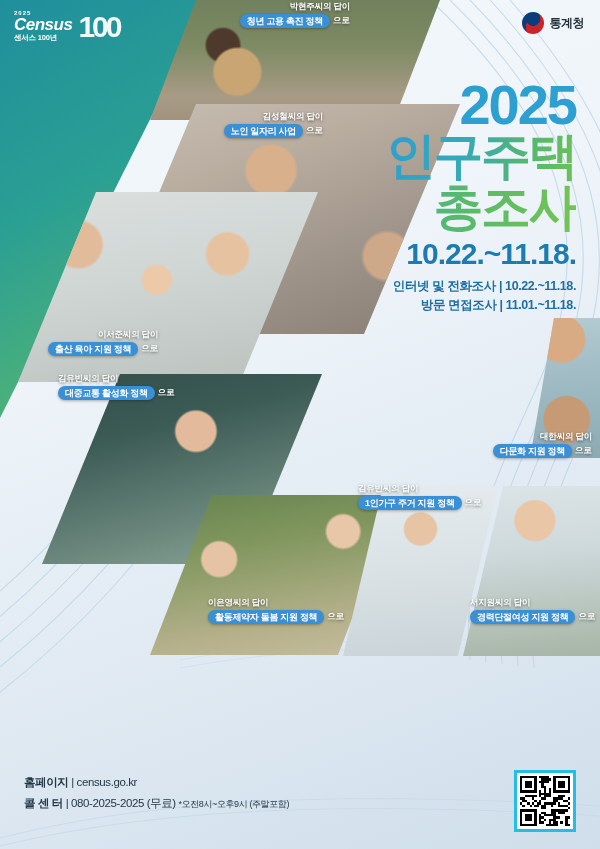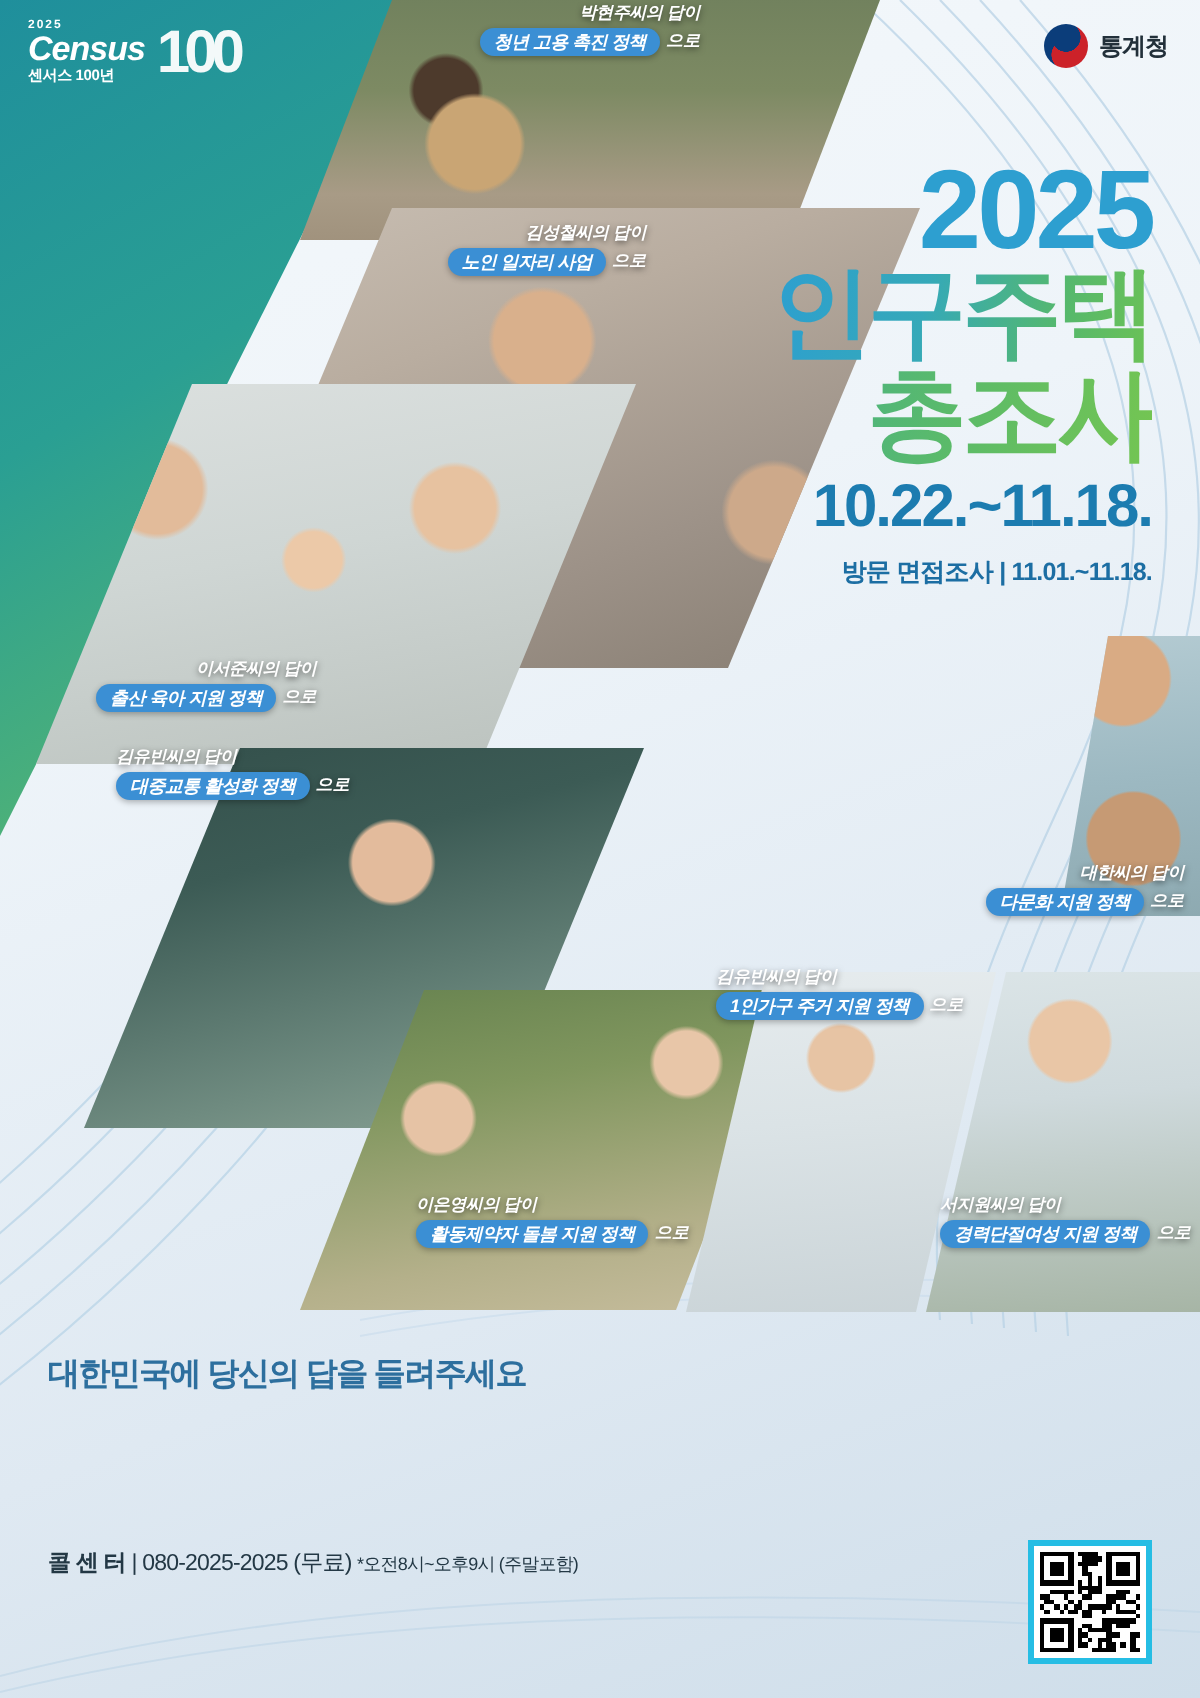--- a/index.html
+++ b/index.html
@@ -85,21 +85,21 @@
   
   .p8{left:530px;top:318px;width:70px;height:140px;
       clip-path:polygon(24px 0, 70px 0, 70px 140px, 0 140px);}
   .p8 .img{background:
       radial-gradient(circle at 46% 22%, #d9ab84 0 16%, transparent 17%),
       radial-gradient(circle at 52% 68%, #c69a74 0 18%, transparent 19%),
       linear-gradient(175deg,#b9cfd6 0%,#9db9c2 50%,#8aa6ad 100%);}
 
   
   .callout{position:absolute;text-align:right;line-height:1.15;
-           text-shadow:0 1px 3px rgba(0,0,0,.55);font-style:italic;}
+           text-shadow:0 1px 3px rgba(0,0,0,.55);}
   .callout .who{color:#fff;font-size:8.5px;font-weight:700;display:block;
                 margin-bottom:2px;letter-spacing:-.2px;}
   .callout .row{display:flex;align-items:center;justify-content:flex-end;gap:3px;}
   .callout .policy{
       display:inline-block;background:#3b8fd4;color:#fff;font-size:9px;font-weight:700;
       padding:2px 7px;border-radius:9px;letter-spacing:-.3px;text-shadow:none;
       box-shadow:0 1px 3px rgba(0,0,0,.3);}
   .callout .suffix{color:#fff;font-size:8.5px;font-weight:700;}
 
   
@@ -290,32 +290,41 @@
     <span class="govname">통계청</span>
   </div>
 
   <div class="title">
     <div class="t-year">2025</div>
     <div class="t-main">인구주택</div>
     <div class="t-main2">총조사</div>
     <div class="t-dates">10.22.~11.18.</div>
     <div class="t-sub">
       <div>
+        <span>인터넷 및 전화조사</span>
+        <span>|</span>
+        <span>10.22.~11.18.</span>
+      </div>
+      <div>
         <span>방문 면접조사</span>
         <span>|</span>
         <span>11.01.~11.18.</span>
       </div>
     </div>
   </div>
 
   <div class="slogan">
-    <div class="small">대한민국에 당신의 답을 들려주세요</div>
   </div>
 
   <div class="finfo">
+    <div>
+      <span class="lbl">홈페이지</span>
+      <span>|</span>
+      <span>census.go.kr</span>
+    </div>
     <div>
       <span class="lbl">콜 센 터</span>
       <span>|</span>
       <span>080-2025-2025 (무료)</span>
       <span class="note">*오전8시~오후9시 (주말포함)</span>
     </div>
   </div>
 
   <div class="qr">
     <div class="grid" id="qrgrid">

